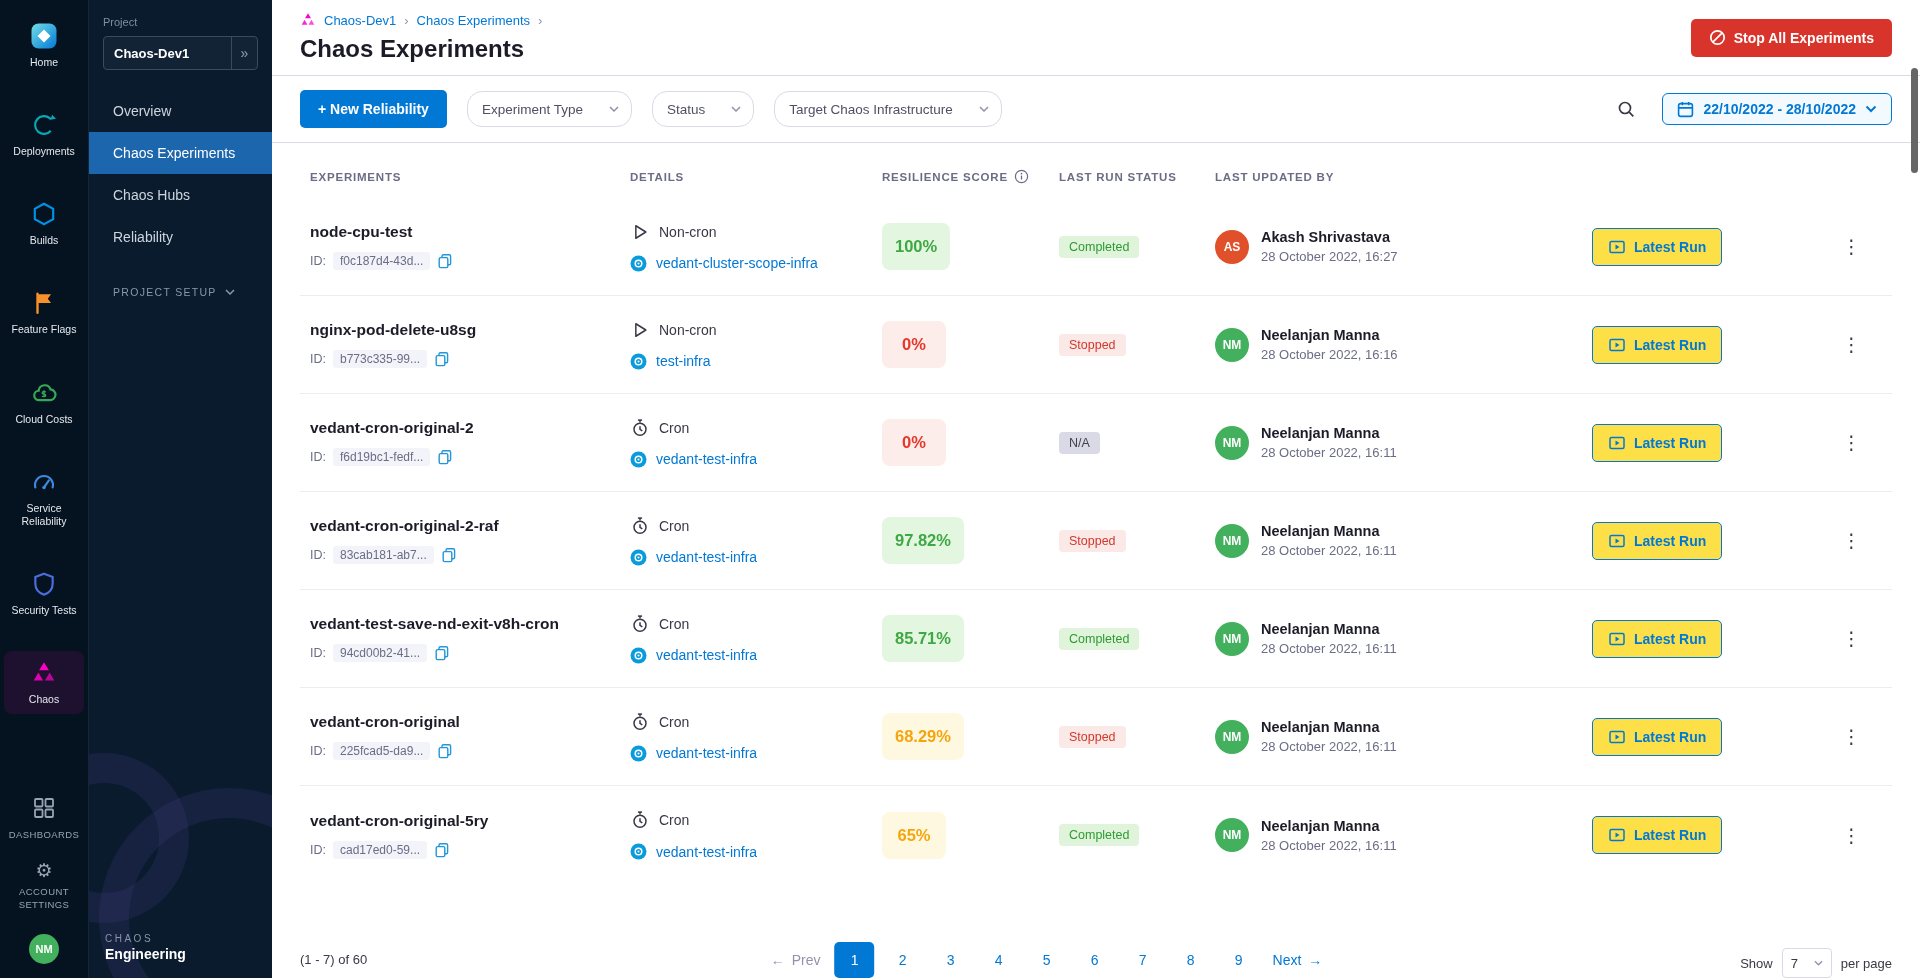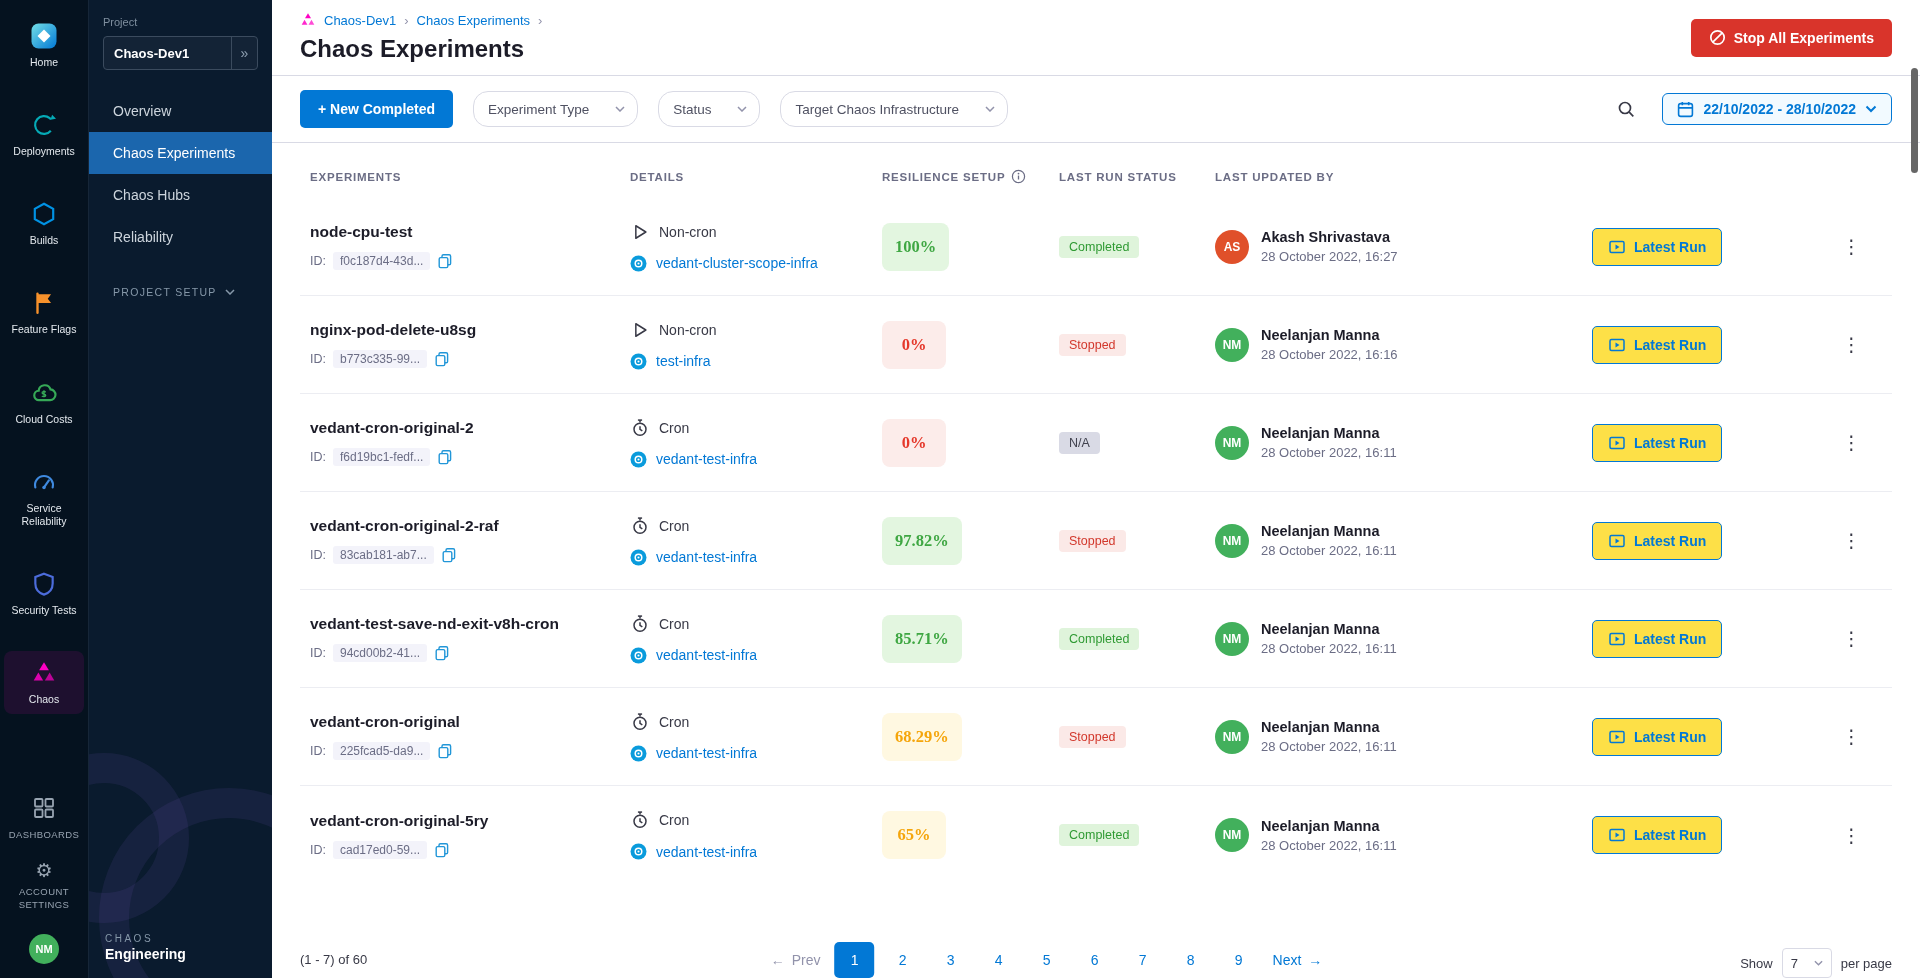--- a/index.html
+++ b/index.html
@@ -113,21 +113,21 @@
   .id-chip { background:#f3f3fa; border-radius:3px; padding:2px 7px; font-size:12px; color:#6b6d85; }
   .copy-btn { cursor:pointer; display:inline-flex; }
 
   .d-line { display:flex; align-items:center; gap:9px; font-size:14px; color:#383946; }
   .d-line + .d-line { margin-top:13px; }
   .sched-icon { display:inline-flex; }
   .infra-link { color:var(--primary,#0278d5); cursor:pointer; }
 
   .score {
     display:inline-flex; align-items:center; justify-content:center;
-    min-width:64px; padding:14px 13px; border-radius:8px; font-weight:700; font-size:16.5px;font-family:Liberation Serif, serif;
+    min-width:64px; padding:14px 13px; border-radius:8px; font-weight:700; font-size:16.5px;
   }
   .score-green  { background:var(--score_green_bg,#e3f6e0); color:var(--score_green,#3fa743); }
   .score-red    { background:var(--score_red_bg,#fcecea);   color:var(--score_red,#e5382b); }
   .score-orange { background:var(--score_orange_bg,#fff8e1);color:var(--score_orange,#f5a50b); }
 
   .badge { display:inline-block; padding:4px 10px; border-radius:4px; font-size:12.5px; font-weight:500;text-align:center; }
   .badge-completed { background:var(--status_completed_bg,#dff4db); color:var(--status_completed,#2f9a33); }
   .badge-stopped   { background:var(--status_stopped_bg,#fbe9e7);   color:var(--status_stopped,#d2382c); }
   .badge-na        { background:var(--status_na_bg,#d9dae5);        color:var(--status_na,#41424e); }
 
@@ -317,21 +317,21 @@
     <button class="stop-btn">
       <svg width="17" height="17" viewBox="0 0 16 16">
         <circle cx="8" cy="8" r="6.3" fill="none" stroke="#fff" stroke-width="1.6"></circle>
         <path d="M3.8 12.2 L12.2 3.8" stroke="#fff" stroke-width="1.6"></path>
       </svg>
       <span>Stop All Experiments</span>
     </button>
   </header>
 
   <div class="toolbar">
-    <button class="new-exp-btn">+ New Completed</button>
+    <button class="new-exp-btn">+ New Reliability</button>
     <div class="filter">
       <span>Experiment Type</span>
       <svg width="10" height="6" viewBox="0 0 10 6">
           <path d="M1 1 L5 5 L9 1" fill="none" stroke="#9293ab" stroke-width="1.5"></path>
         </svg>
     </div>
     <div class="filter">
       <span>Status</span>
       <svg width="10" height="6" viewBox="0 0 10 6">
           <path d="M1 1 L5 5 L9 1" fill="none" stroke="#9293ab" stroke-width="1.5"></path>
@@ -365,21 +365,21 @@
 
   <div class="table-area">
     <div class="tgrid thead">
       <div class="th">
           <span>EXPERIMENTS</span>
         </div>
       <div class="th">
           <span>DETAILS</span>
         </div>
       <div class="th">
-        <span>RESILIENCE SETUP</span>
+        <span>RESILIENCE SCORE</span>
         <svg width="15" height="15" viewBox="0 0 16 16">
           <circle cx="8" cy="8" r="6.5" stroke="#6b6d85" stroke-width="1.3" fill="none"></circle>
           <rect x="7.3" y="7" width="1.4" height="4.2" fill="#6b6d85"></rect>
           <circle cx="8" cy="4.9" r="0.95" fill="#6b6d85"></circle>
         </svg>
       </div>
       <div class="th">
           <span>LAST RUN STATUS</span>
         </div>
       <div class="th">

